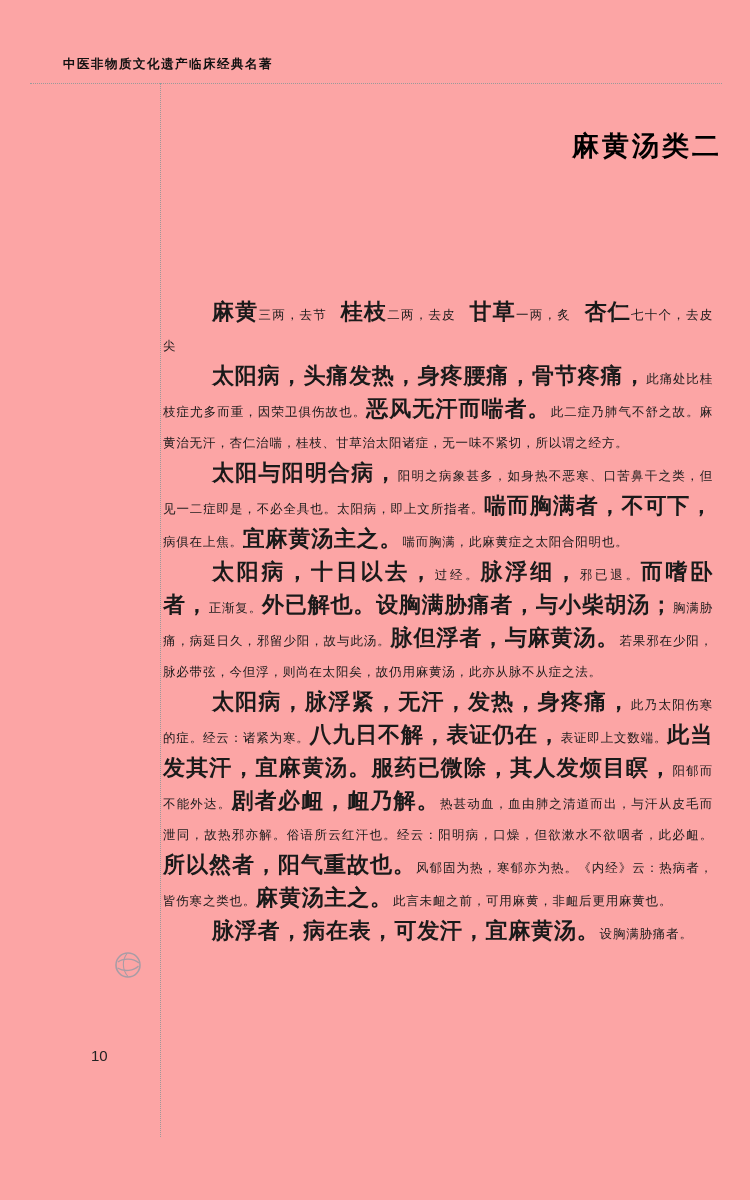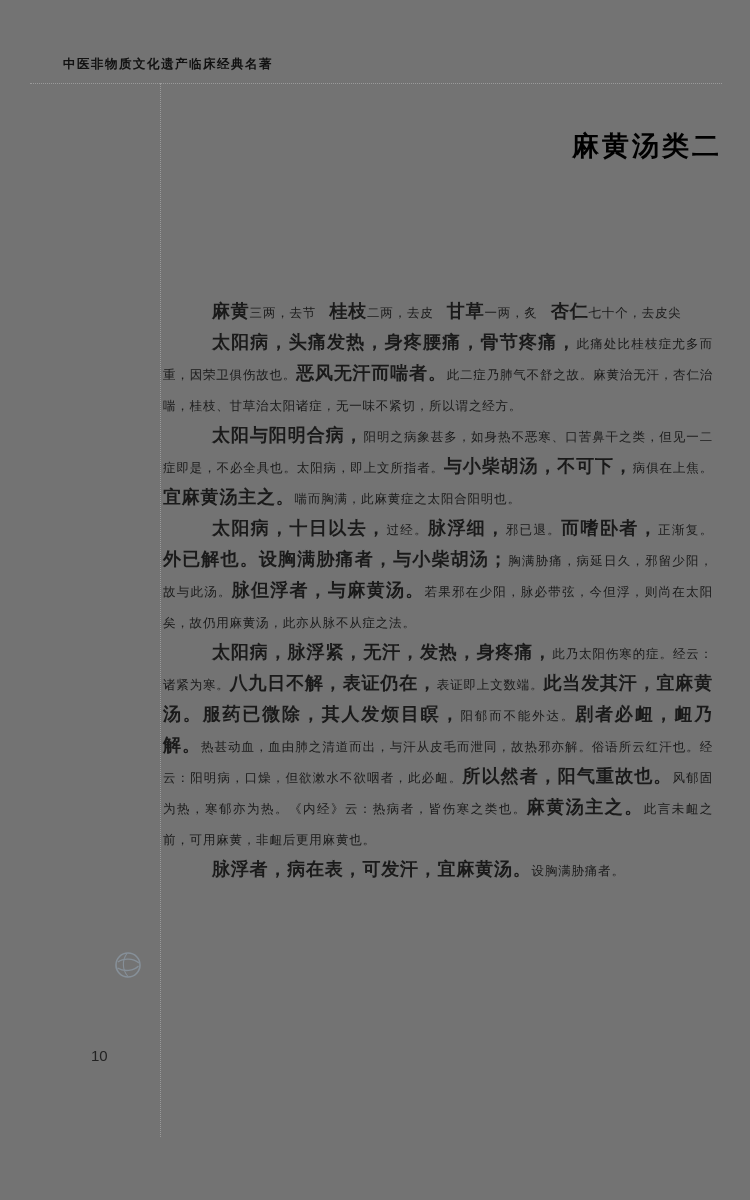--- a/index.html
+++ b/index.html
@@ -1,20 +1,20 @@
 <!DOCTYPE html>
 <html><head>
 <meta charset="utf-8">
 <style>
   html, body { margin: 0; padding: 0; background: #ffffff; }
   .page {
     position: relative;
     width: 750px;
     height: 1200px;
-    background: #737373;
+    background: #fca5a5;
     overflow: hidden;
     font-family: "Liberation Serif", "DejaVu Serif", serif;
     color: #1a1a1a;
   }
   .running-header {
     position: absolute;
     left: 63px;
     top: 56px;
     font-family: "Liberation Sans", "DejaVu Sans", sans-serif;
     font-weight: bold;
@@ -70,21 +70,21 @@
   }
   .para {
     margin: 0;
     font-size: 17px;
     line-height: 29px;
     letter-spacing: 0.8px;
     text-align: justify;
     text-indent: 49px;
     color: #1a1a1a;
   }
-  .para .main { font-size: 18px; font-weight: bold; }
+  .para .main { font-size: 22px; font-weight: bold; }
   .para .annot { font-size: 12.5px; font-weight: normal; }
   .watermark {
     position: absolute;
     left: 114px;
     top: 951px;
     width: 28px;
     height: 28px;
     opacity: 0.75;
   }
   .page-number {
@@ -106,21 +106,21 @@
 
   <div class="rule-h"></div>
   <div class="rule-v"></div>
 
   <h1 class="doc-title">麻黄汤类二</h1>
 
   <div class="content">
     <div>
         <p class="para"><span class="main">麻黄</span><span class="annot">三两，去节　</span><span class="main">桂枝</span><span class="annot">二两，去皮　</span><span class="main">甘草</span><span class="annot">一两，炙　</span><span class="main">杏仁</span><span class="annot">七十个，去皮尖</span></p>
         <p class="para"><span class="main">太阳病，头痛发热，身疼腰痛，骨节疼痛，</span><span class="annot">此痛处比桂枝症尤多而重，因荣卫俱伤故也。</span><span class="main">恶风无汗而喘者。</span><span class="annot">此二症乃肺气不舒之故。麻黄治无汗，杏仁治喘，桂枝、甘草治太阳诸症，无一味不紧切，所以谓之经方。</span></p>
-        <p class="para"><span class="main">太阳与阳明合病，</span><span class="annot">阳明之病象甚多，如身热不恶寒、口苦鼻干之类，但见一二症即是，不必全具也。太阳病，即上文所指者。</span><span class="main">与小柴胡汤，不可下，</span><span class="annot">病俱在上焦。</span><span class="main">宜麻黄汤主之。</span><span class="annot">喘而胸满，此麻黄症之太阳合阳明也。</span></p>
+        <p class="para"><span class="main">太阳与阳明合病，</span><span class="annot">阳明之病象甚多，如身热不恶寒、口苦鼻干之类，但见一二症即是，不必全具也。太阳病，即上文所指者。</span><span class="main">喘而胸满者，不可下，</span><span class="annot">病俱在上焦。</span><span class="main">宜麻黄汤主之。</span><span class="annot">喘而胸满，此麻黄症之太阳合阳明也。</span></p>
         <p class="para"><span class="main">太阳病，十日以去，</span><span class="annot">过经。</span><span class="main">脉浮细，</span><span class="annot">邪已退。</span><span class="main">而嗜卧者，</span><span class="annot">正渐复。</span><span class="main">外已解也。设胸满胁痛者，与小柴胡汤；</span><span class="annot">胸满胁痛，病延日久，邪留少阳，故与此汤。</span><span class="main">脉但浮者，与麻黄汤。</span><span class="annot">若果邪在少阳，脉必带弦，今但浮，则尚在太阳矣，故仍用麻黄汤，此亦从脉不从症之法。</span></p>
         <p class="para"><span class="main">太阳病，脉浮紧，无汗，发热，身疼痛，</span><span class="annot">此乃太阳伤寒的症。经云：诸紧为寒。</span><span class="main">八九日不解，表证仍在，</span><span class="annot">表证即上文数端。</span><span class="main">此当发其汗，宜麻黄汤。服药已微除，其人发烦目瞑，</span><span class="annot">阳郁而不能外达。</span><span class="main">剧者必衄，衄乃解。</span><span class="annot">热甚动血，血由肺之清道而出，与汗从皮毛而泄同，故热邪亦解。俗语所云红汗也。经云：阳明病，口燥，但欲漱水不欲咽者，此必衄。</span><span class="main">所以然者，阳气重故也。</span><span class="annot">风郁固为热，寒郁亦为热。《内经》云：热病者，皆伤寒之类也。</span><span class="main">麻黄汤主之。</span><span class="annot">此言未衄之前，可用麻黄，非衄后更用麻黄也。</span></p>
         <p class="para"><span class="main">脉浮者，病在表，可发汗，宜麻黄汤。</span><span class="annot">设胸满胁痛者。</span></p>
       </div>
   </div>
 
   <div class="watermark">
     <svg width="28" height="28" viewBox="0 0 28 28">
       <circle cx="14" cy="14" r="12" fill="none" stroke="#8d9aa6" stroke-width="1.6"></circle>
       <path d="M4 11 C 9 7, 19 7, 25 12" fill="none" stroke="#8d9aa6" stroke-width="1.3"></path>

